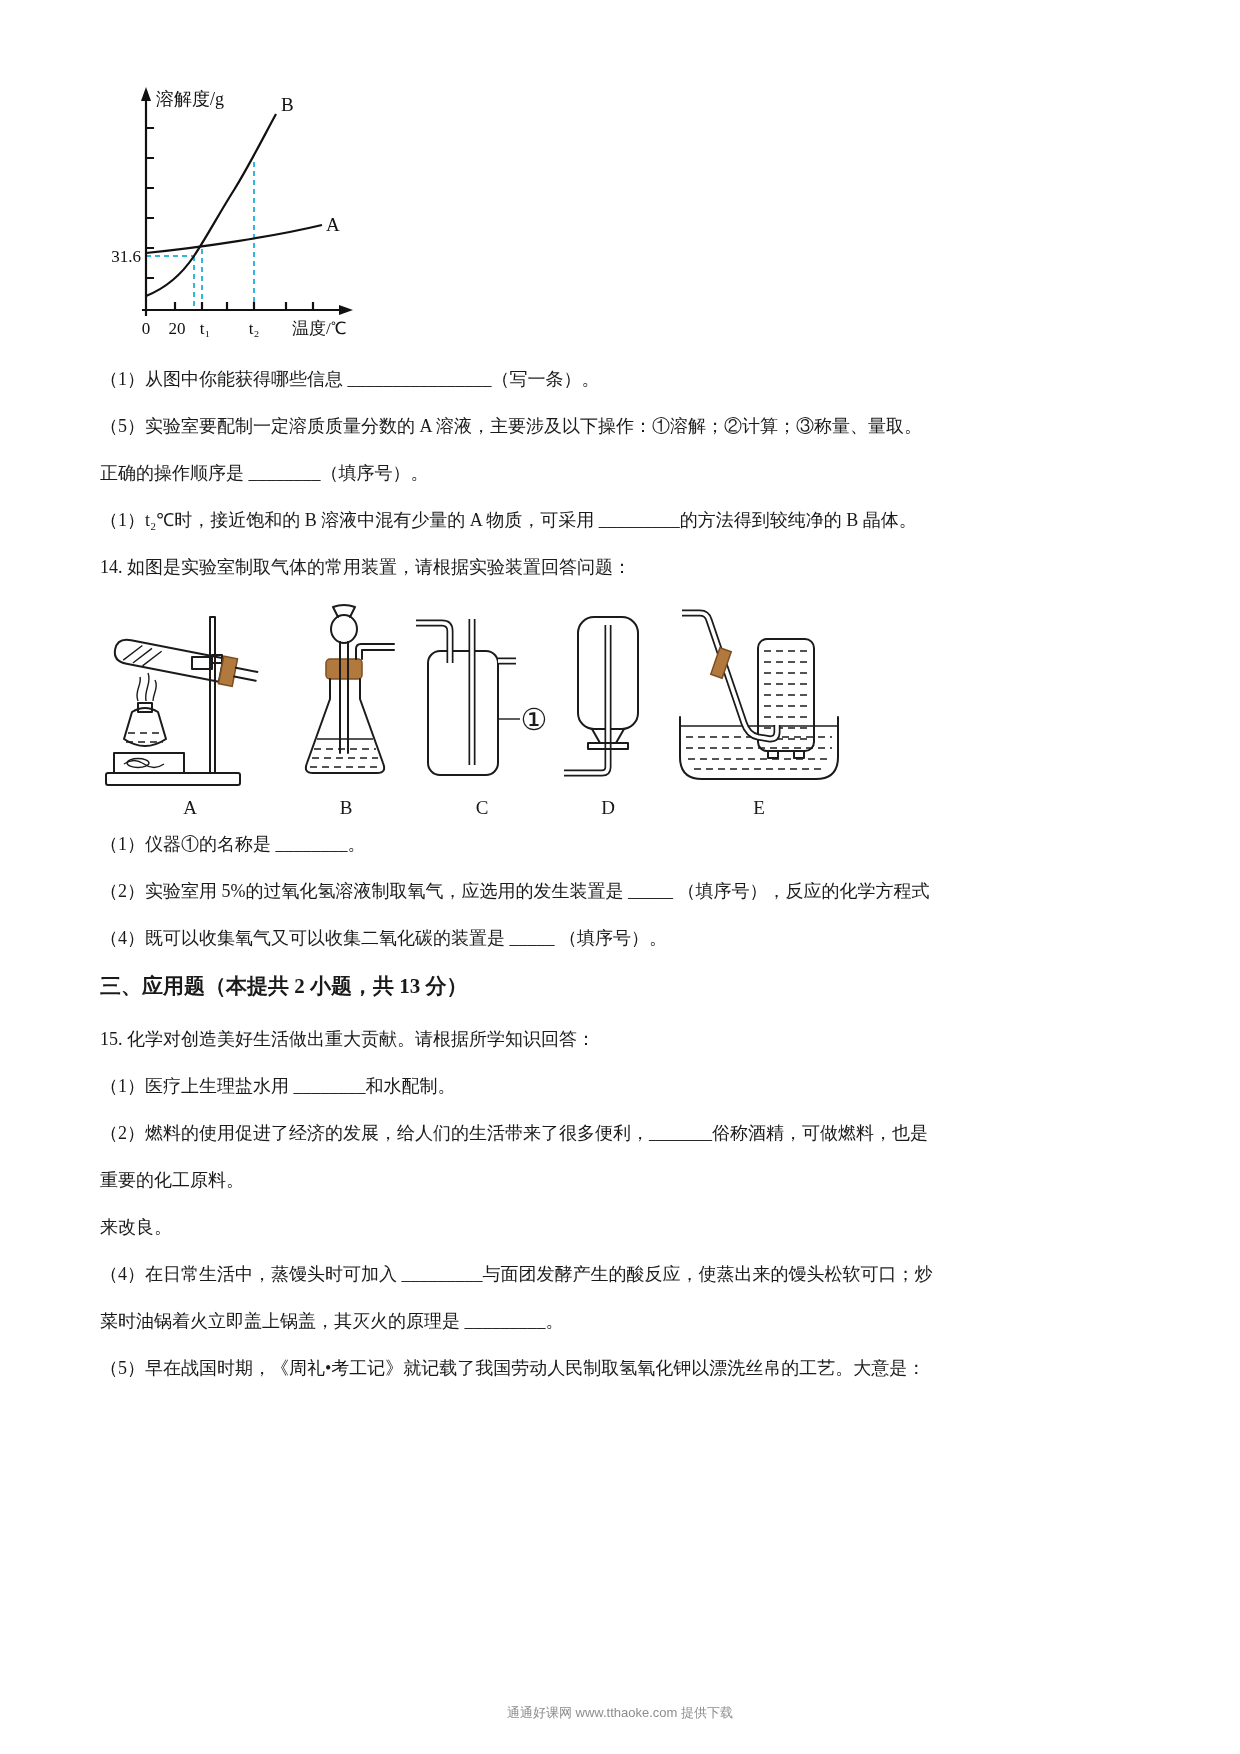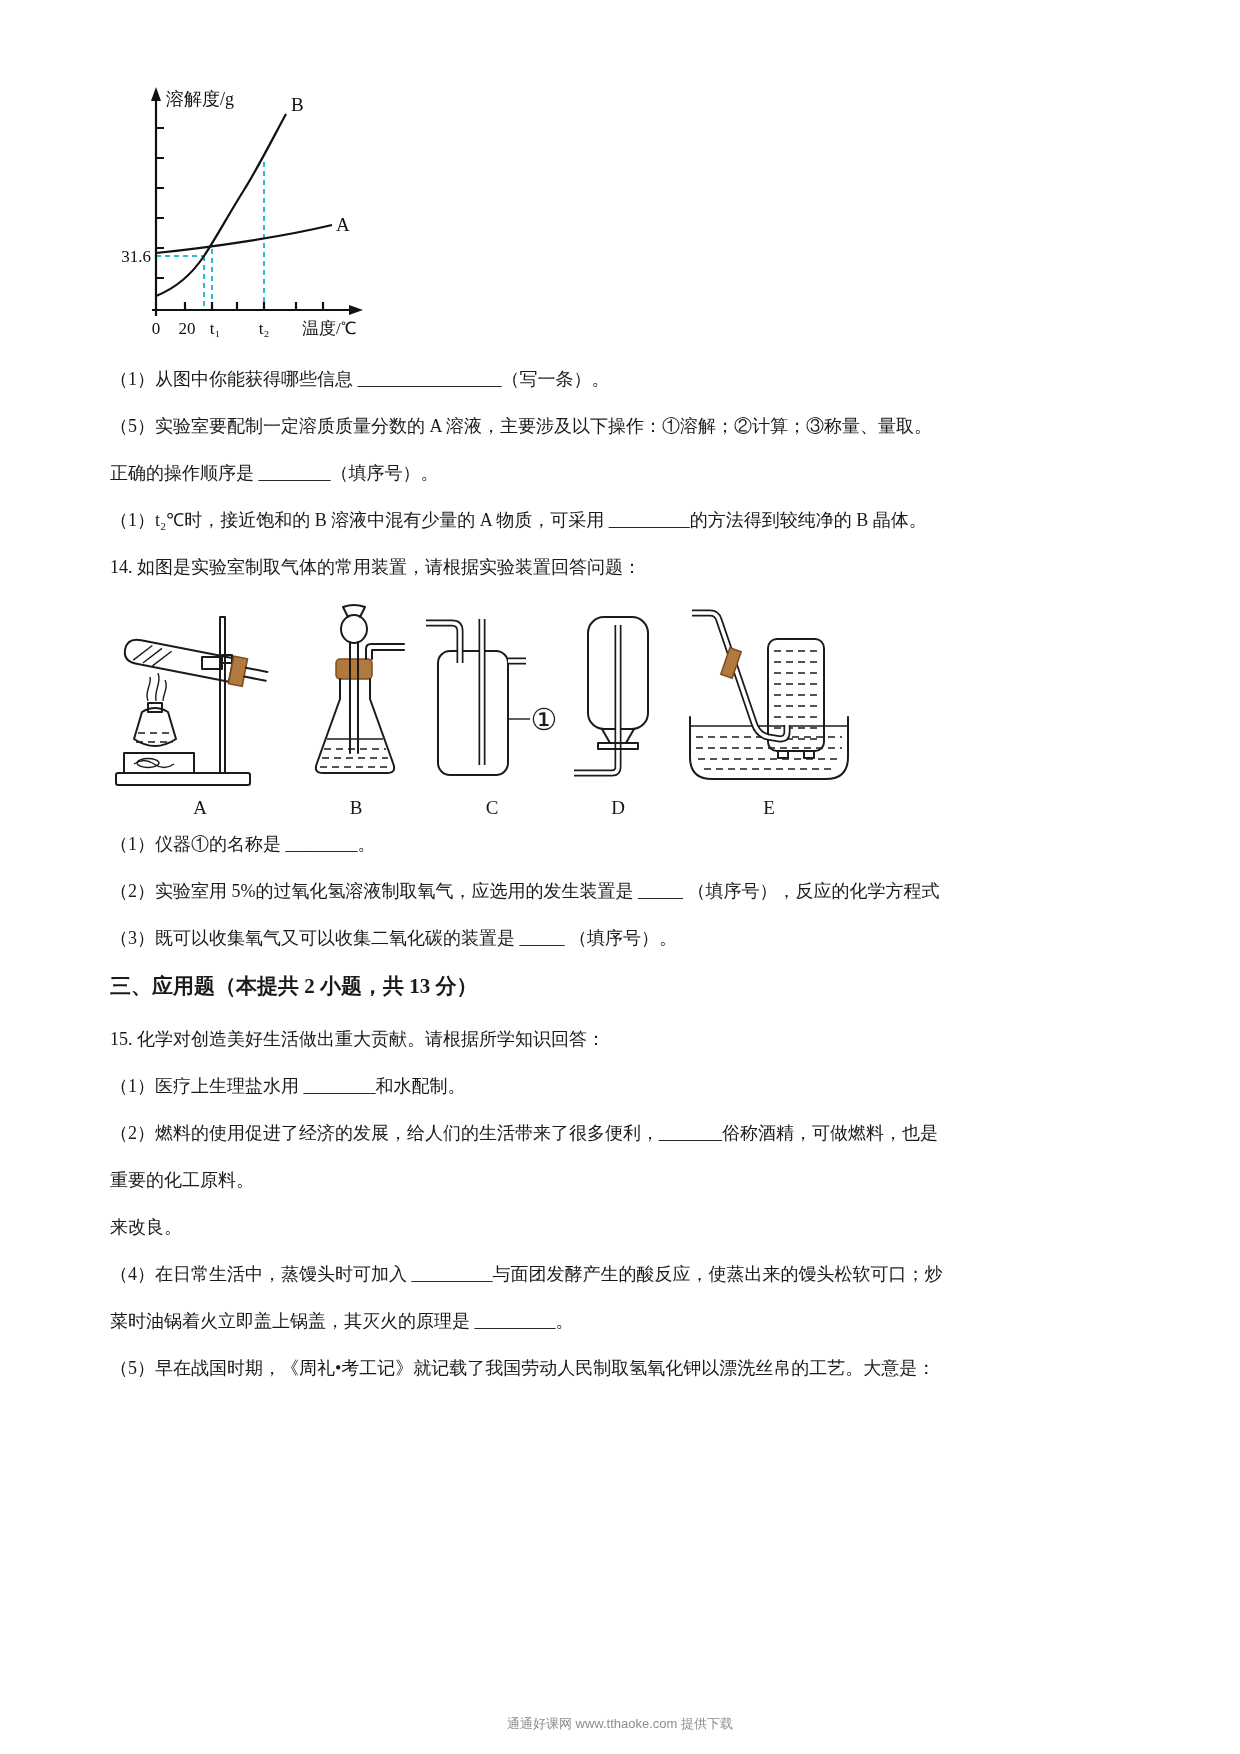--- a/index.html
+++ b/index.html
@@ -2,29 +2,29 @@
 <html><head>
 <meta charset="utf-8">
 <style>
   * { box-sizing: border-box; }
   body { margin: 0; background: #e9e9e9; }
   .page {
     width: 1240px; height: 1754px; margin: 0 auto; background: #ffffff;
     position: relative; overflow: hidden;
     font-family: "Liberation Serif", serif; color: #1a1a1a;
   }
-  .content { position: absolute; left: 110px; top: 78px; width: 1048px; }
+  .content { position: absolute; left: 100px; top: 78px; width: 1048px; }
   .chart-wrap { margin: 0 0 16px 6px; }
   p.line { font-size: 18px; line-height: 27px; margin: 0 0 20px 0; white-space: nowrap; }
   .section-title { font-size: 21px; font-weight: bold; margin: 4px 0 26px 0; }
   .figure-row { display: flex; align-items: flex-end; gap: 6px; margin: 4px 0 12px 0; }
   .fig { display: flex; flex-direction: column; align-items: center; }
   .fig-label { font-size: 19px; margin-top: 4px; font-family: "Liberation Serif", serif; }
   .footer {
-    position: absolute; bottom: 21px; left: 0; width: 100%; text-align: center;
+    position: absolute; bottom: 32px; left: 0; width: 100%; text-align: center;
     font-size: 13px; color: #8d8d8d; font-family: "Liberation Sans", sans-serif;
   }
   svg { display: block; }
   .ink   { stroke: #1b1b1b; fill: none; stroke-width: 2; stroke-linecap: round; stroke-linejoin: round; }
   .thin  { stroke: #1b1b1b; fill: none; stroke-width: 1.4; }
   .dash  { stroke: #1b1b1b; fill: none; stroke-width: 1.4; stroke-dasharray: 7 5; }
   .tube-o{ stroke: #1b1b1b; fill: none; stroke-width: 7; stroke-linecap: butt; stroke-linejoin: round; }
   .tube-i{ stroke: #ffffff; fill: none; stroke-width: 3.6; stroke-linecap: butt; stroke-linejoin: round; }
   .guide { stroke: #2fb8d8; fill: none; stroke-width: 2; stroke-dasharray: 5 4; }
   .curve { stroke: #111111; fill: none; stroke-width: 2.2; }
@@ -155,21 +155,21 @@
           <g transform="rotate(19 57 62)">
               <rect class="cork" x="51" y="48" width="12" height="28"></rect>
             </g>
         </svg>
         <div class="fig-label">E</div>
       </div>
     </div>
 
     <p class="line">（1）仪器①的名称是 ________。</p>
     <p class="line">（2）实验室用 5%的过氧化氢溶液制取氧气，应选用的发生装置是 _____ （填序号），反应的化学方程式</p>
-    <p class="line">（3）既可以收集氧气又可以收集二氧化碳的装置是 _____ （填序号）。</p>
+    <p class="line">（4）既可以收集氧气又可以收集二氧化碳的装置是 _____ （填序号）。</p>
 
     <div class="section-title">三、应用题（本提共 2 小题，共 13 分）</div>
 
     <p class="line">15. 化学对创造美好生活做出重大贡献。请根据所学知识回答：</p>
     <p class="line">（1）医疗上生理盐水用 ________和水配制。</p>
     <p class="line">（2）燃料的使用促进了经济的发展，给人们的生活带来了很多便利，_______俗称酒精，可做燃料，也是</p>
     <p class="line">重要的化工原料。</p>
     <p class="line">来改良。</p>
     <p class="line">（4）在日常生活中，蒸馒头时可加入 _________与面团发酵产生的酸反应，使蒸出来的馒头松软可口；炒</p>
     <p class="line">菜时油锅着火立即盖上锅盖，其灭火的原理是 _________。</p>

